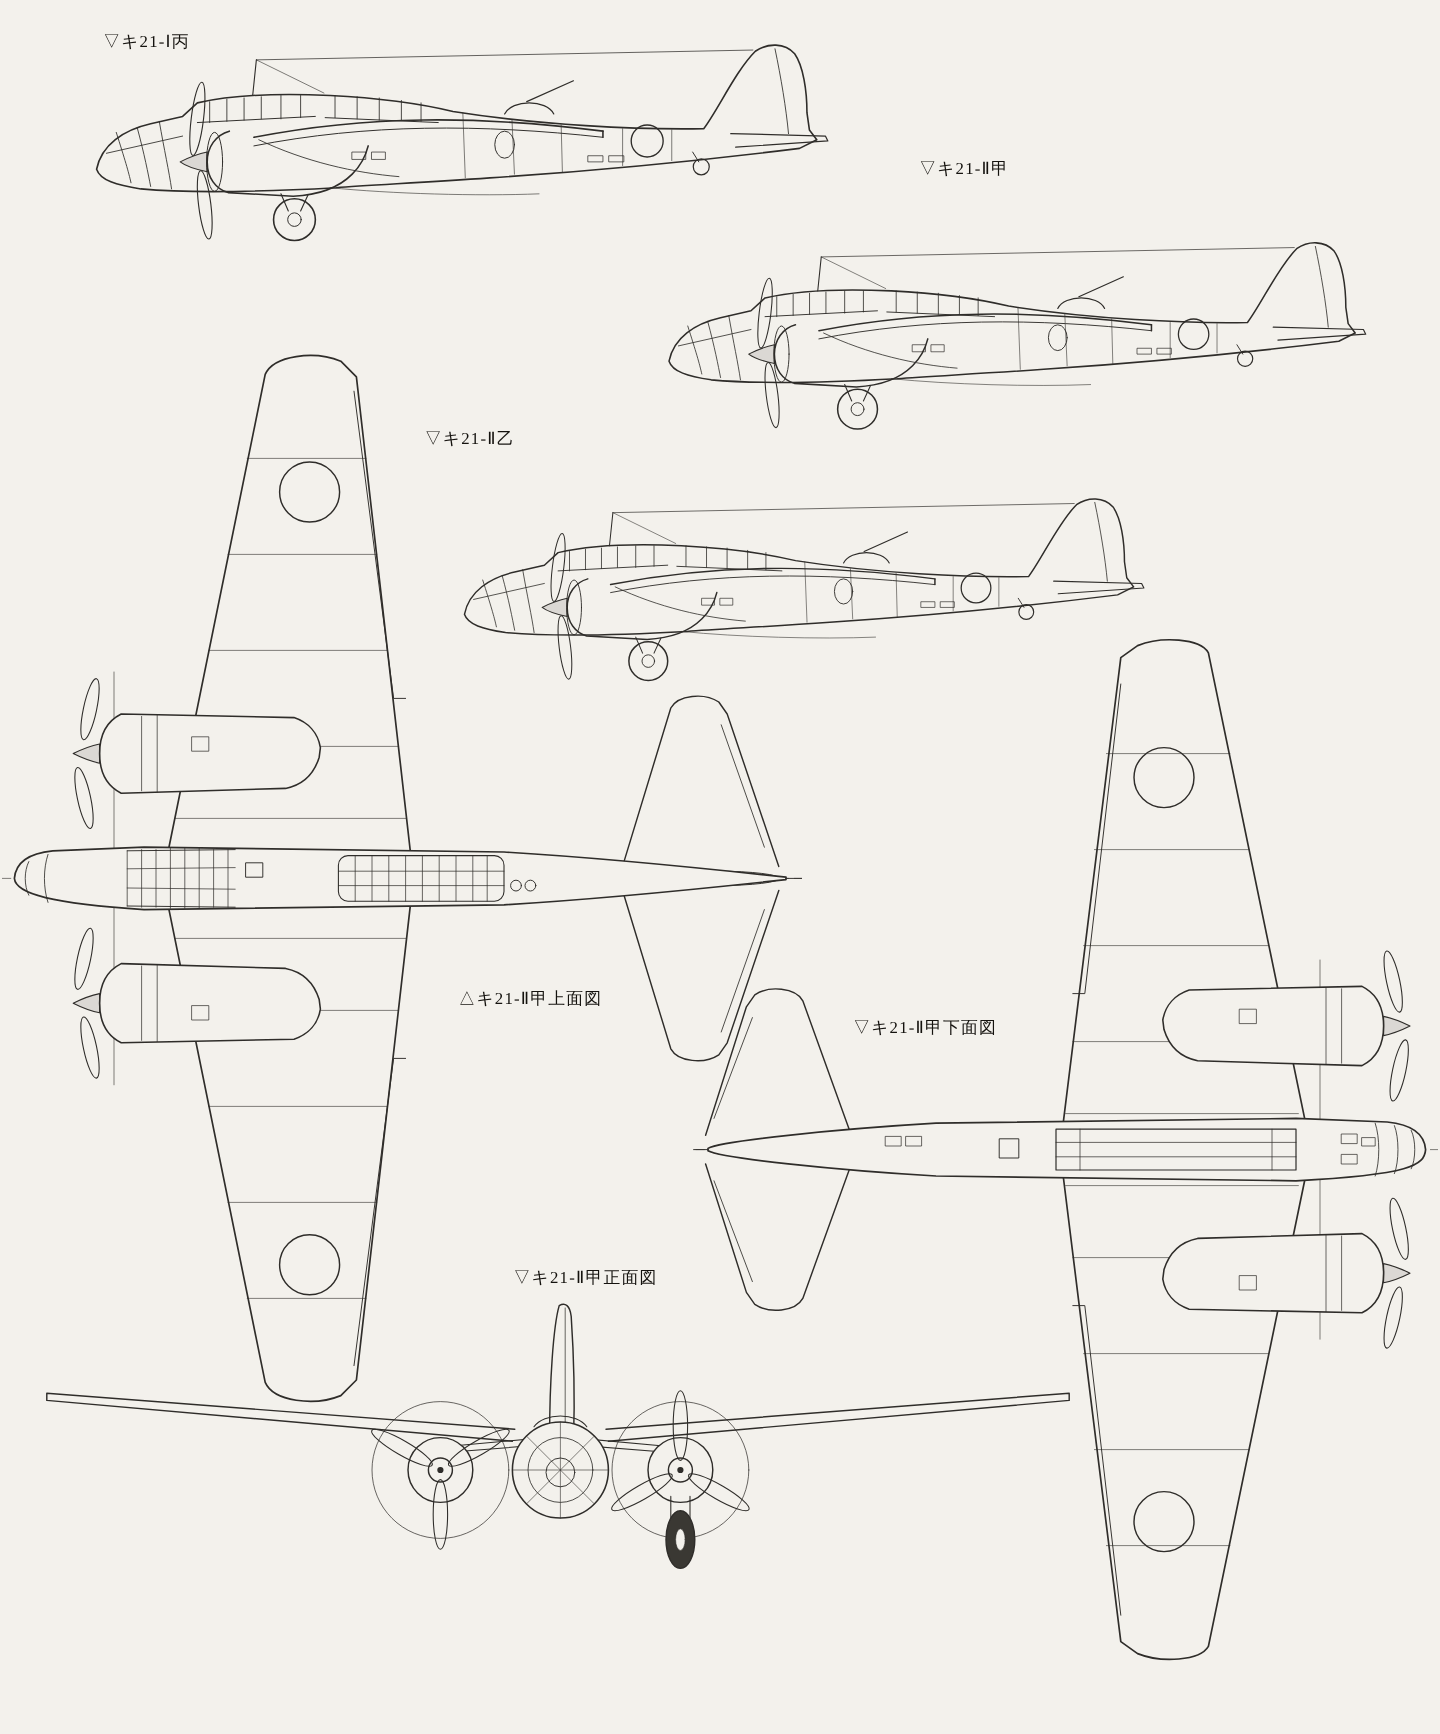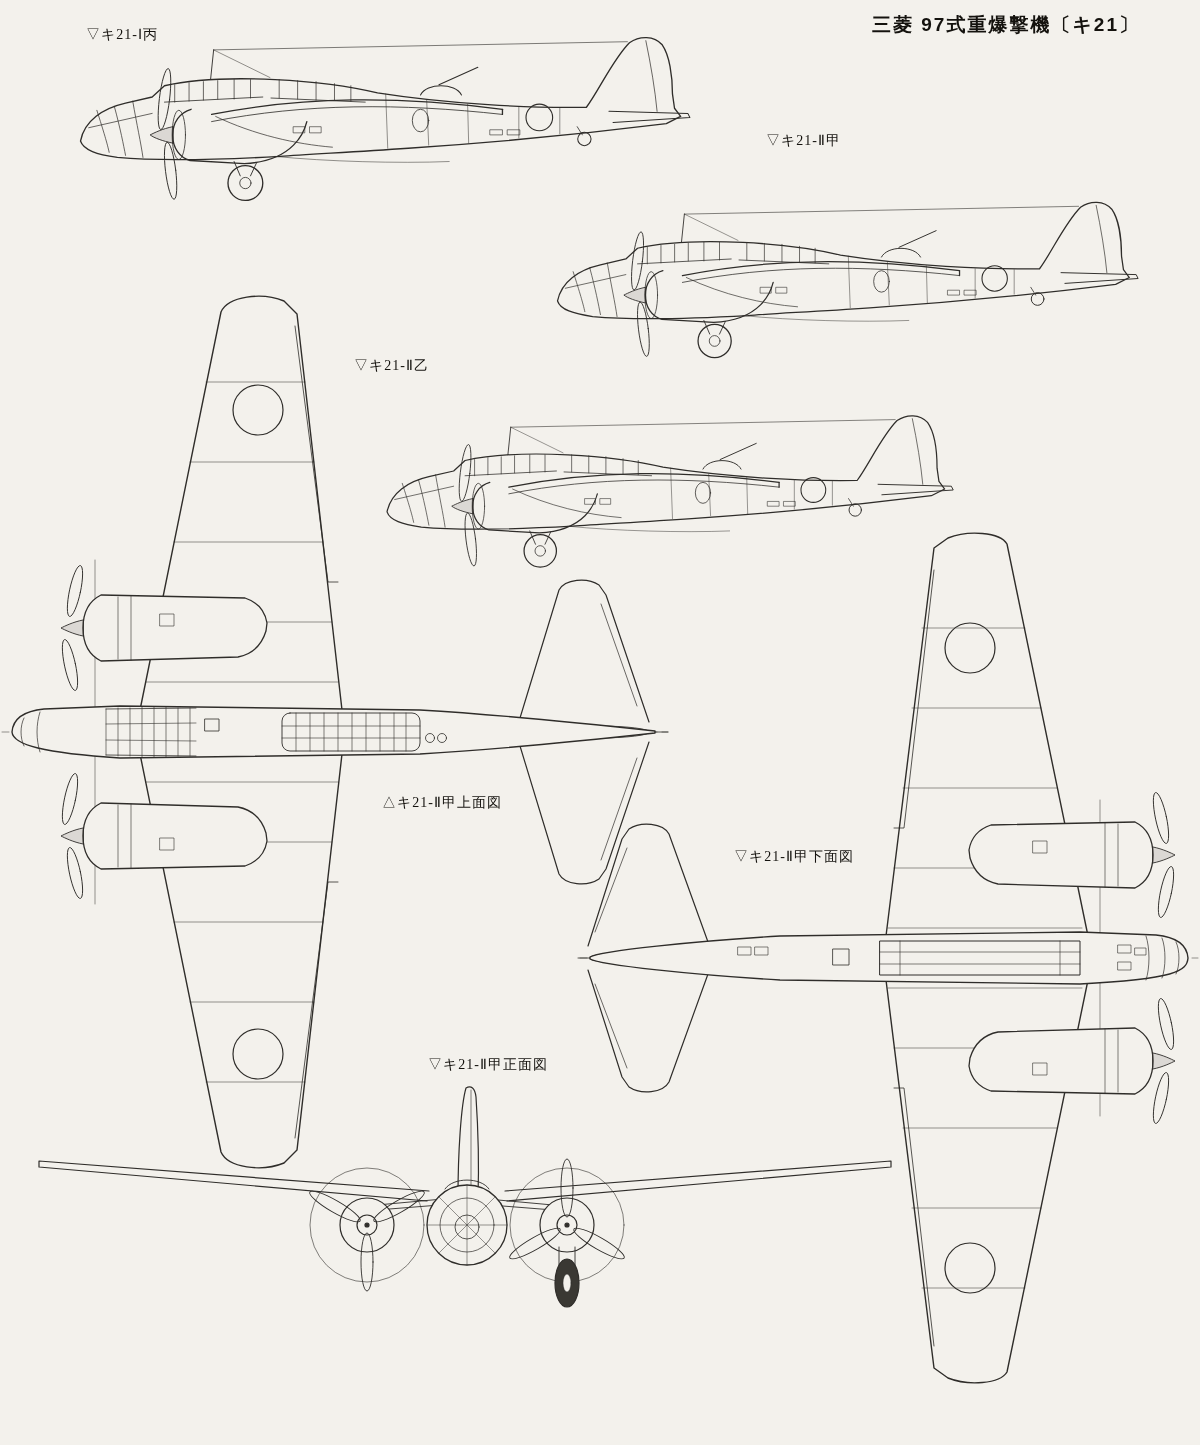--- a/index.html
+++ b/index.html
@@ -89,27 +89,26 @@
         <rect x="437" y="115" width="12" height="5" stroke-width="0.6"></rect>
         <rect x="228" y="112" width="11" height="6" stroke-width="0.6"></rect>
         <rect x="244" y="112" width="11" height="6" stroke-width="0.6"></rect>
 
         <path d="M318,80 L320,133 M358,86 L360,130 M398,90 L399,128 M448,93 L448,123 M488,94 L488,119" stroke-width="0.5"></path>
         <path d="M210,141 C260,146 330,148 380,146" stroke-width="0.5"></path>
       </g>
     </defs>
   </svg>
 
-  <div class="title" style="left:872px;top:12px">三菱 97式重爆撃機〔キ21〕</div>
 
   <div class="label" style="left:86px;top:26px">▽キ21-Ⅰ丙</div>
   <div class="label" style="left:766px;top:132px">▽キ21-Ⅱ甲</div>
   <div class="label" style="left:354px;top:357px">▽キ21-Ⅱ乙</div>
-  <div class="label" style="left:382px;top:794px">△キ21-Ⅱ甲上面図</div>
-  <div class="label" style="left:734px;top:848px">▽キ21-Ⅱ甲下面図</div>
+  <div class="label" style="left:382px;top:824px">△キ21-Ⅱ甲上面図</div>
+  <div class="label" style="left:711px;top:848px">▽キ21-Ⅱ甲下面図</div>
   <div class="label" style="left:428px;top:1056px">▽キ21-Ⅱ甲正面図</div>
 
   <div class="view" style="left:60px;top:12px;width:635px">
     <svg viewBox="0 0 620 225" width="635">
       <use href="#side-ac"></use>
     </svg>
   </div>
 
   <div class="view" style="left:538px;top:178px;width:605px">
     <svg viewBox="0 0 620 225" width="605">

